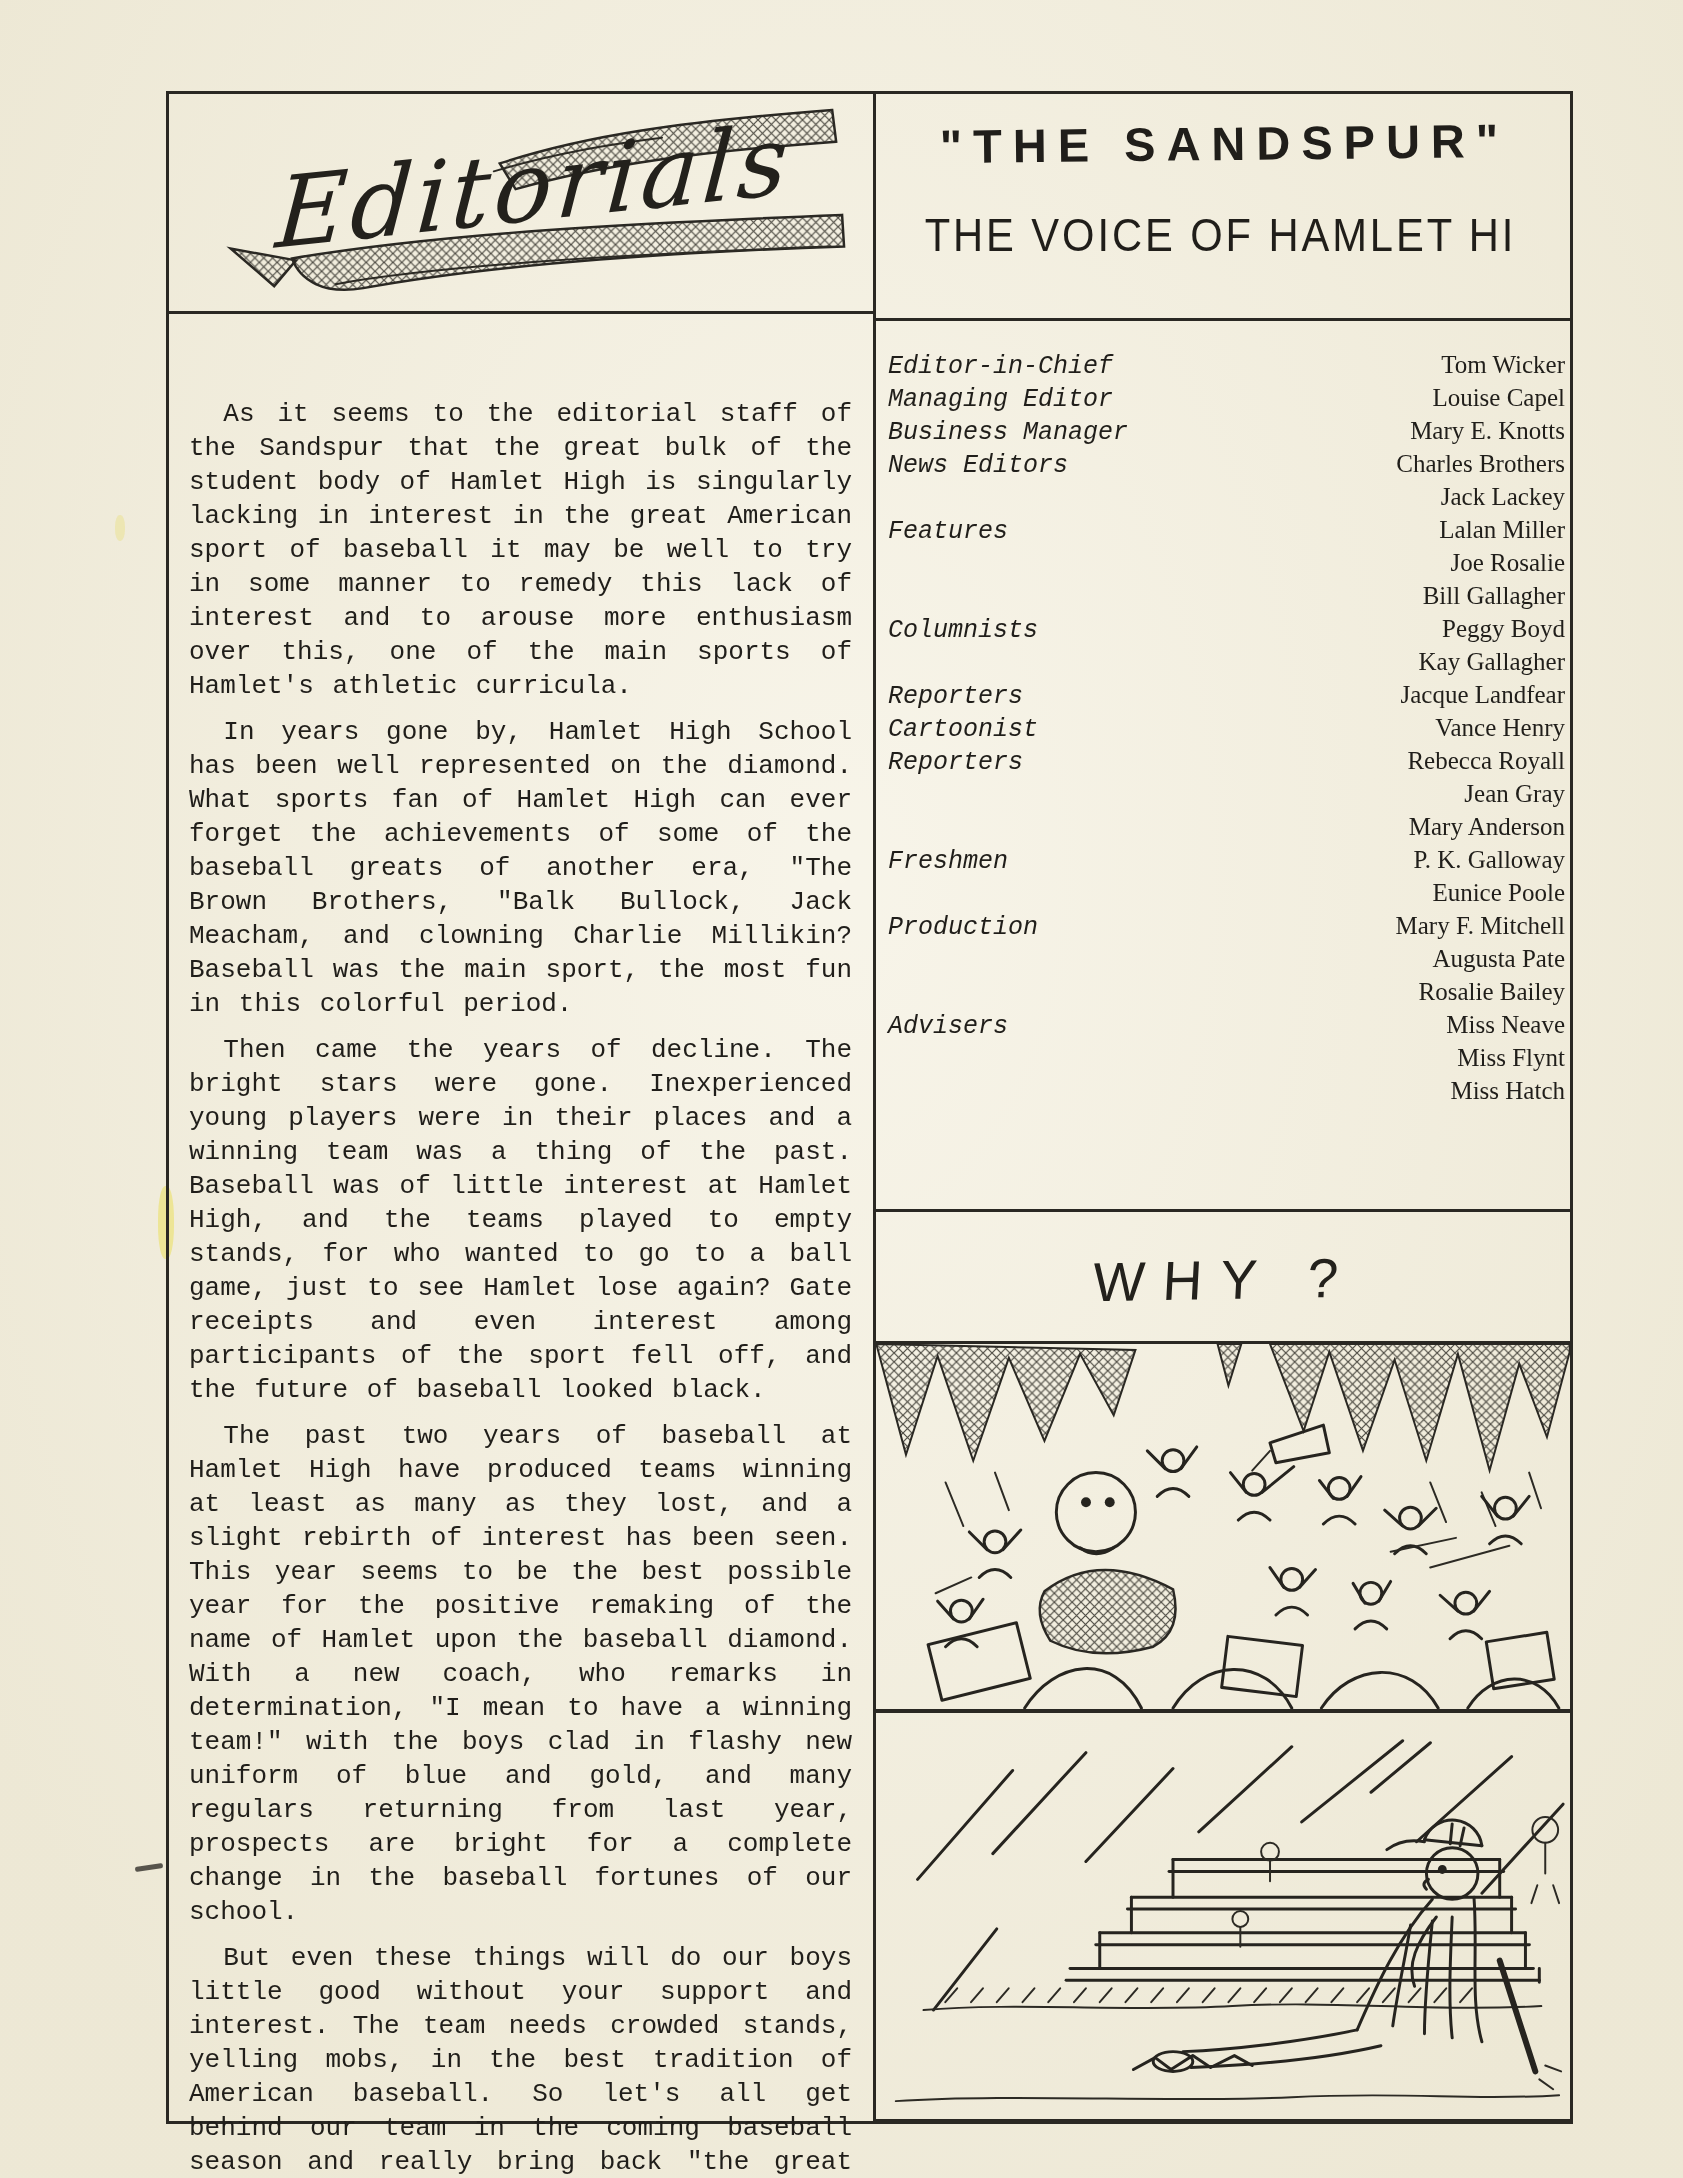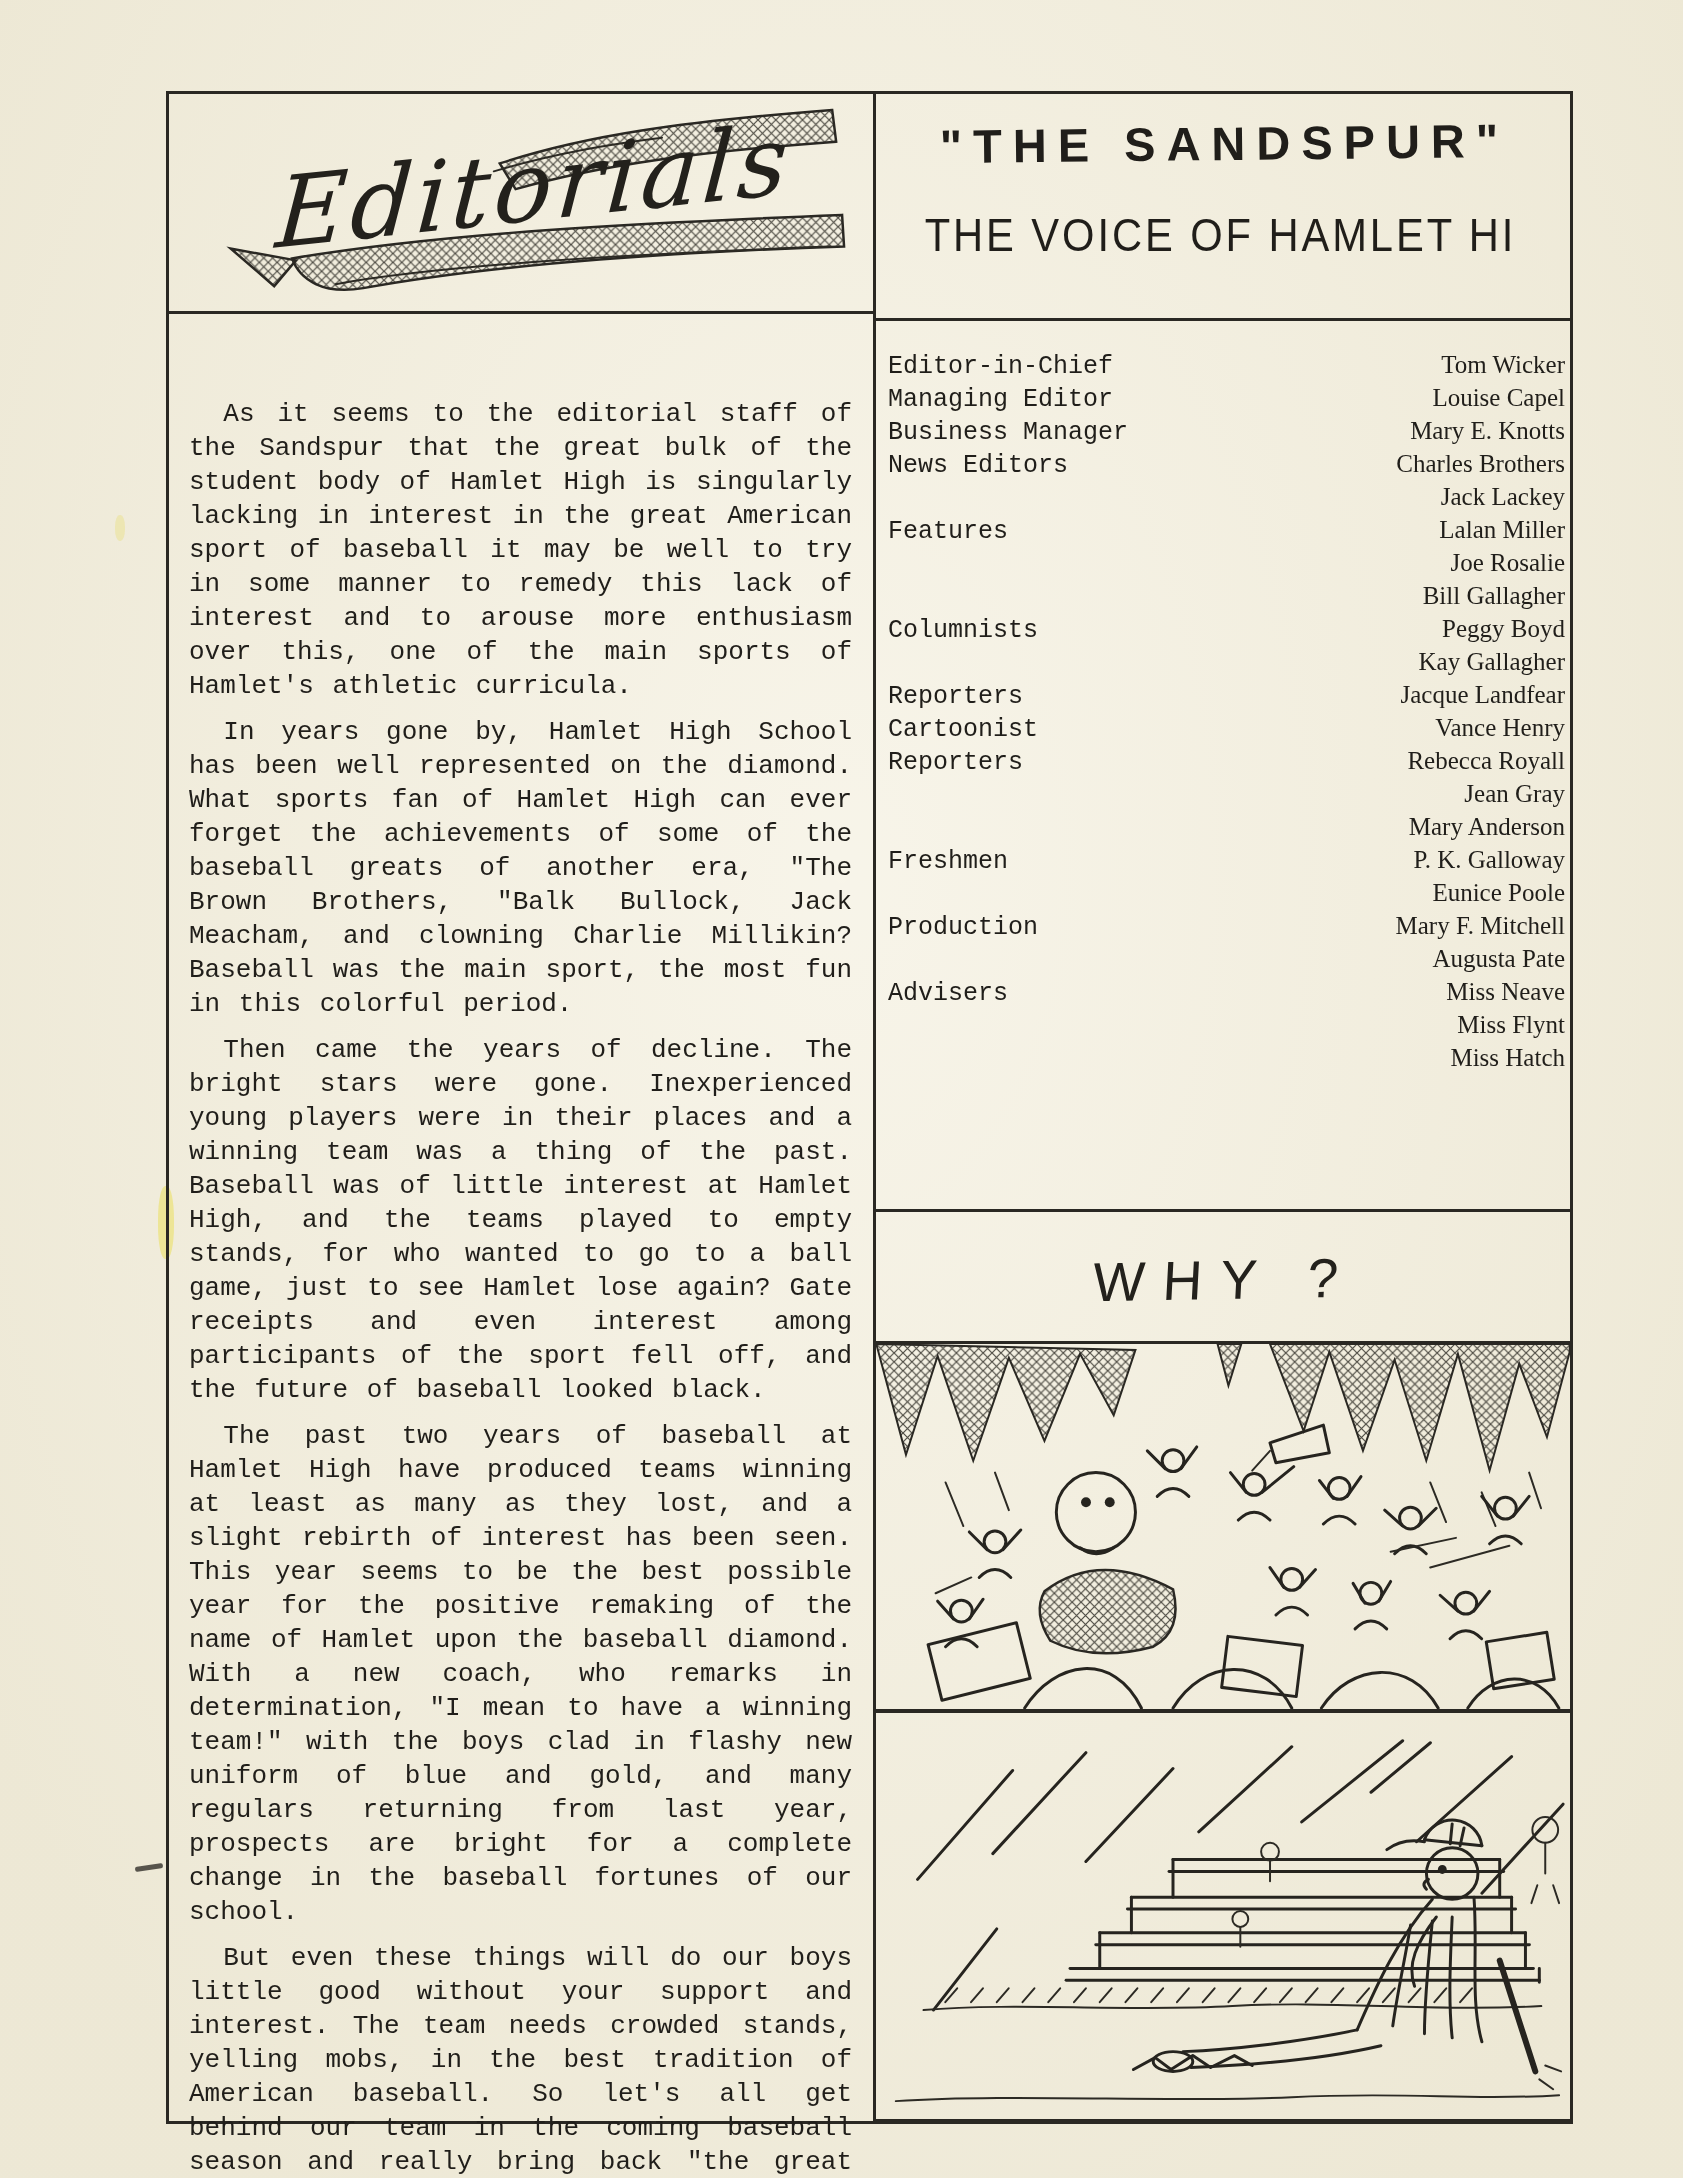--- a/index.html
+++ b/index.html
@@ -36,21 +36,21 @@
     font-family:"Liberation Sans",sans-serif;font-size:47px;font-weight:bold;
     letter-spacing:11px;transform:rotate(-0.6deg);white-space:nowrap;
   }
   .masthead-sub{
     position:absolute;left:699px;top:117px;width:705px;text-align:center;
     font-family:"Liberation Sans",sans-serif;font-size:43px;font-weight:400;
     letter-spacing:3px;transform:scale(.97,1.08);white-space:nowrap;
   }
   .staff-list{position:absolute;left:719px;top:257px;width:677px;font-size:25px;}
   .staff-row{display:flex;justify-content:space-between;align-items:baseline;height:33px;white-space:nowrap;}
-  .staff-row .role{text-align:center;}
+  .staff-row .role{text-align:center;font-style:italic;}
   .staff-row .name{text-align:right;font-family:Liberation Serif, serif;}
   .staff-rule{position:absolute;left:707px;top:1115px;width:697px;height:3px;background:#2a2823;}
   .why{
     position:absolute;left:707px;top:1154px;width:697px;text-align:center;
     font-family:"Liberation Sans",sans-serif;font-size:55px;font-weight:400;
     letter-spacing:18px;transform:rotate(-1deg) skewX(-4deg);color:#23211c;
   }
   .panel{position:absolute;left:704px;width:700px;border:3px solid #2a2823;box-sizing:border-box;background:transparent;}
   .panel1{top:1247px;height:371px;}
   .panel2{top:1616px;height:412px;}
@@ -175,20 +175,24 @@
       </div>
       <div class="staff-row">
         <span class="role">Production</span>
         <span class="name">Mary F. Mitchell</span>
       </div>
       <div class="staff-row">
         <span class="role"></span>
         <span class="name">Augusta Pate</span>
       </div>
       <div class="staff-row">
+        <span class="role"></span>
+        <span class="name">Rosalie Bailey</span>
+      </div>
+      <div class="staff-row">
         <span class="role">Advisers</span>
         <span class="name">Miss Neave</span>
       </div>
       <div class="staff-row">
         <span class="role"></span>
         <span class="name">Miss Flynt</span>
       </div>
       <div class="staff-row">
         <span class="role"></span>
         <span class="name">Miss Hatch</span>

